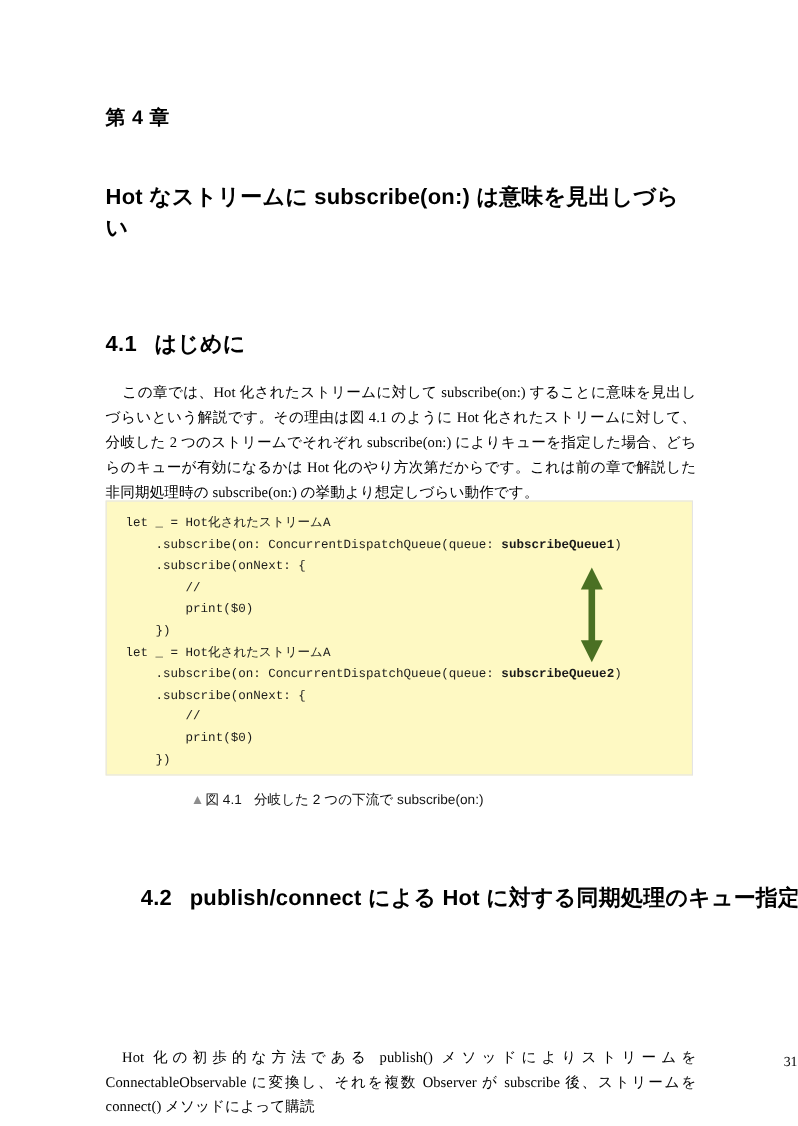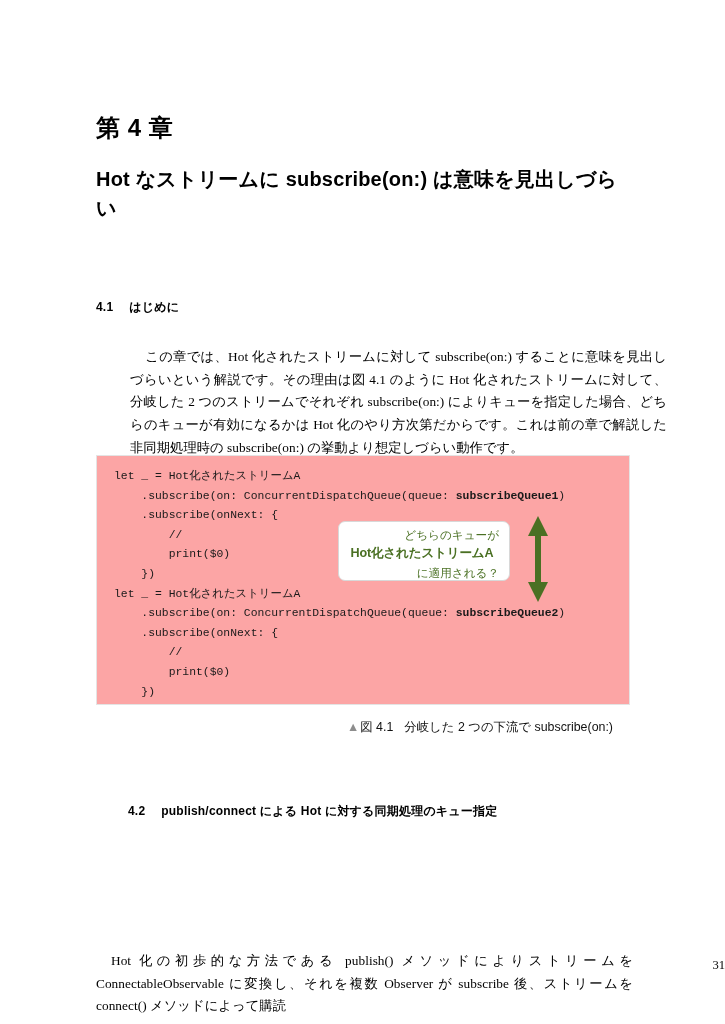--- a/index.html
+++ b/index.html
@@ -20,78 +20,78 @@
     position: absolute;
     left: 0; top: 0;
     width: 725px;
     height: 1024px;
   }
 
   
   .chapter-num {
     position: absolute;
     left: 96px;
-    top: 114px;
-    font-family: "Liberation Sans", "DejaVu Sans", sans-serif;
-    font-weight: bold;
-    font-size: 24px;
+    top: 97px;
+    font-family: "Liberation Sans", "DejaVu Sans", sans-serif;
+    font-weight: bold;
+    font-size: 18px;
     letter-spacing: 0.5px;
     line-height: 1.2;
   }
   .chapter-title {
     position: absolute;
     left: 96px;
     top: 152px;
     width: 540px;
     font-family: "Liberation Sans", "DejaVu Sans", sans-serif;
     font-weight: bold;
     font-size: 20px;
     line-height: 1.42;
     letter-spacing: 0.2px;
   }
 
   
   .section-head {
     position: absolute;
     font-family: "Liberation Sans", "DejaVu Sans", sans-serif;
     font-weight: bold;
-    font-size: 12px;
+    font-size: 20px;
     letter-spacing: 0.2px;
     white-space: nowrap;
   }
   .section-head .num { margin-right: 16px; }
 
   #sec41 { left: 96px; top: 299px; }
   #sec42 { left: 96px; top: 803px; margin-left: 32px; }
 
   
   .body-par {
     position: absolute;
     width: 537px;
     left: 96px;
     font-size: 13.3px;
     line-height: 22.6px;
     text-align: justify;
     text-justify: inter-ideograph;
     letter-spacing: 0.05px;
   }
-  #par41 { top: 333px; margin-left: 34px; }
+  #par41 { top: 333px; }
   #par42a { top: 836px; }
   #par42b { top: 937px; }
 
   .body-par .ind { display: inline-block; width: 15px; }
 
   
   .codeblock {
     position: absolute;
     left: 96px;
     top: 455px;
     width: 534px;
     height: 250px;
-    background: #fca5a5;
+    background: #fef9c3;
     border: 1px solid #e4e4e4;
     box-sizing: border-box;
   }
   .code-lines {
     position: absolute;
     left: 17px;
     top: 11px;
     font-family: "Liberation Mono", "DejaVu Sans Mono", monospace;
     font-size: 11.4px;
     line-height: 19.6px;
@@ -133,21 +133,21 @@
     width: 28px;
     height: 90px;
   }
 
   
   .fig-caption {
     position: absolute;
     left: 0;
     top: 719px;
     width: 613px;
-    text-align: right;
+    text-align: center;
     font-family: "Liberation Sans", "DejaVu Sans", sans-serif;
     font-size: 12.4px;
     color: #111;
   }
   .fig-caption .tri { color: #8d8d8d; margin-right: 1px; }
   .fig-caption .gap { display: inline-block; width: 11px; }
 
   
   .page-number {
     position: absolute;
@@ -181,25 +181,20 @@
 <span>        print($0)</span>
 <span>    })</span>
 <span>let _ = Hot化されたストリームA</span>
 <span>    .subscribe(on: ConcurrentDispatchQueue(queue: </span><span class="b">subscribeQueue2</span><span>)</span>
 <span>    .subscribe(onNext: {</span>
 <span>        //</span>
 <span>        print($0)</span>
 <span>    })</span></div>
   </div>
 
-  <div class="callout">
-    <div class="l1">どちらのキューが</div>
-    <div class="l2">Hot化されたストリームA</div>
-    <div class="l3">に適用される？</div>
-  </div>
 
   <div class="arrow-wrap">
     <svg width="28" height="90" viewBox="0 0 28 90">
       <polygon points="14,2 24,22 4,22" fill="#4a7023"></polygon>
       <rect x="11" y="20" width="6" height="50" fill="#4a7023"></rect>
       <polygon points="14,88 24,68 4,68" fill="#4a7023"></polygon>
     </svg>
   </div>
 
   <div class="fig-caption"><span class="tri">▲</span><span>図 4.1</span><span class="gap"></span><span>分岐した 2 つの下流で subscribe(on:)</span></div>

